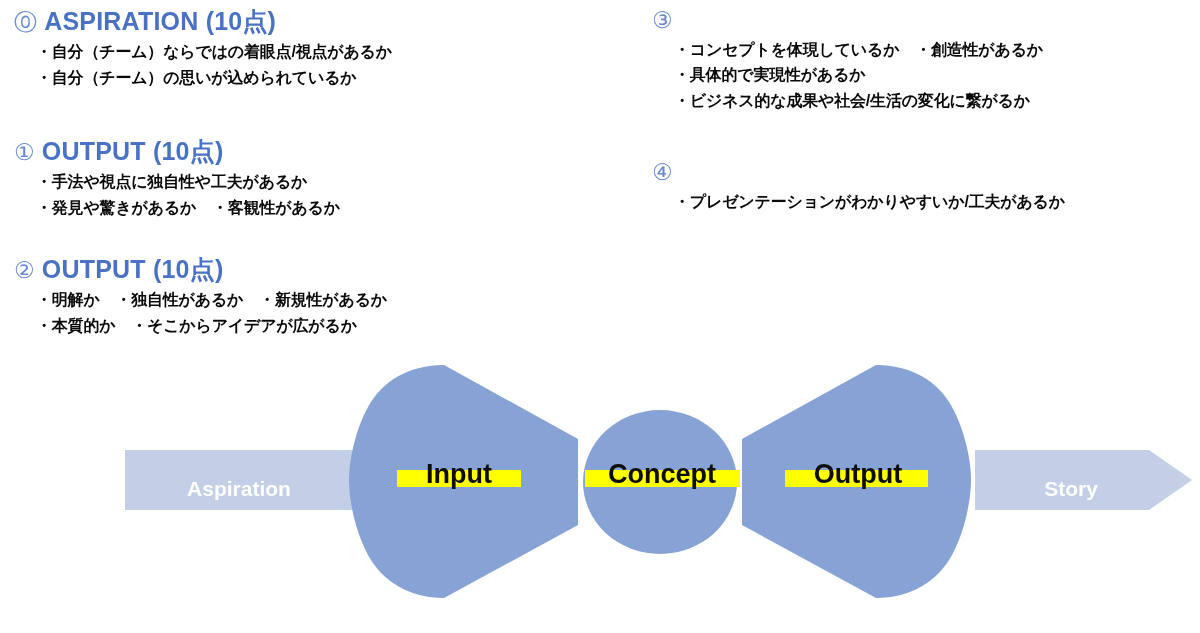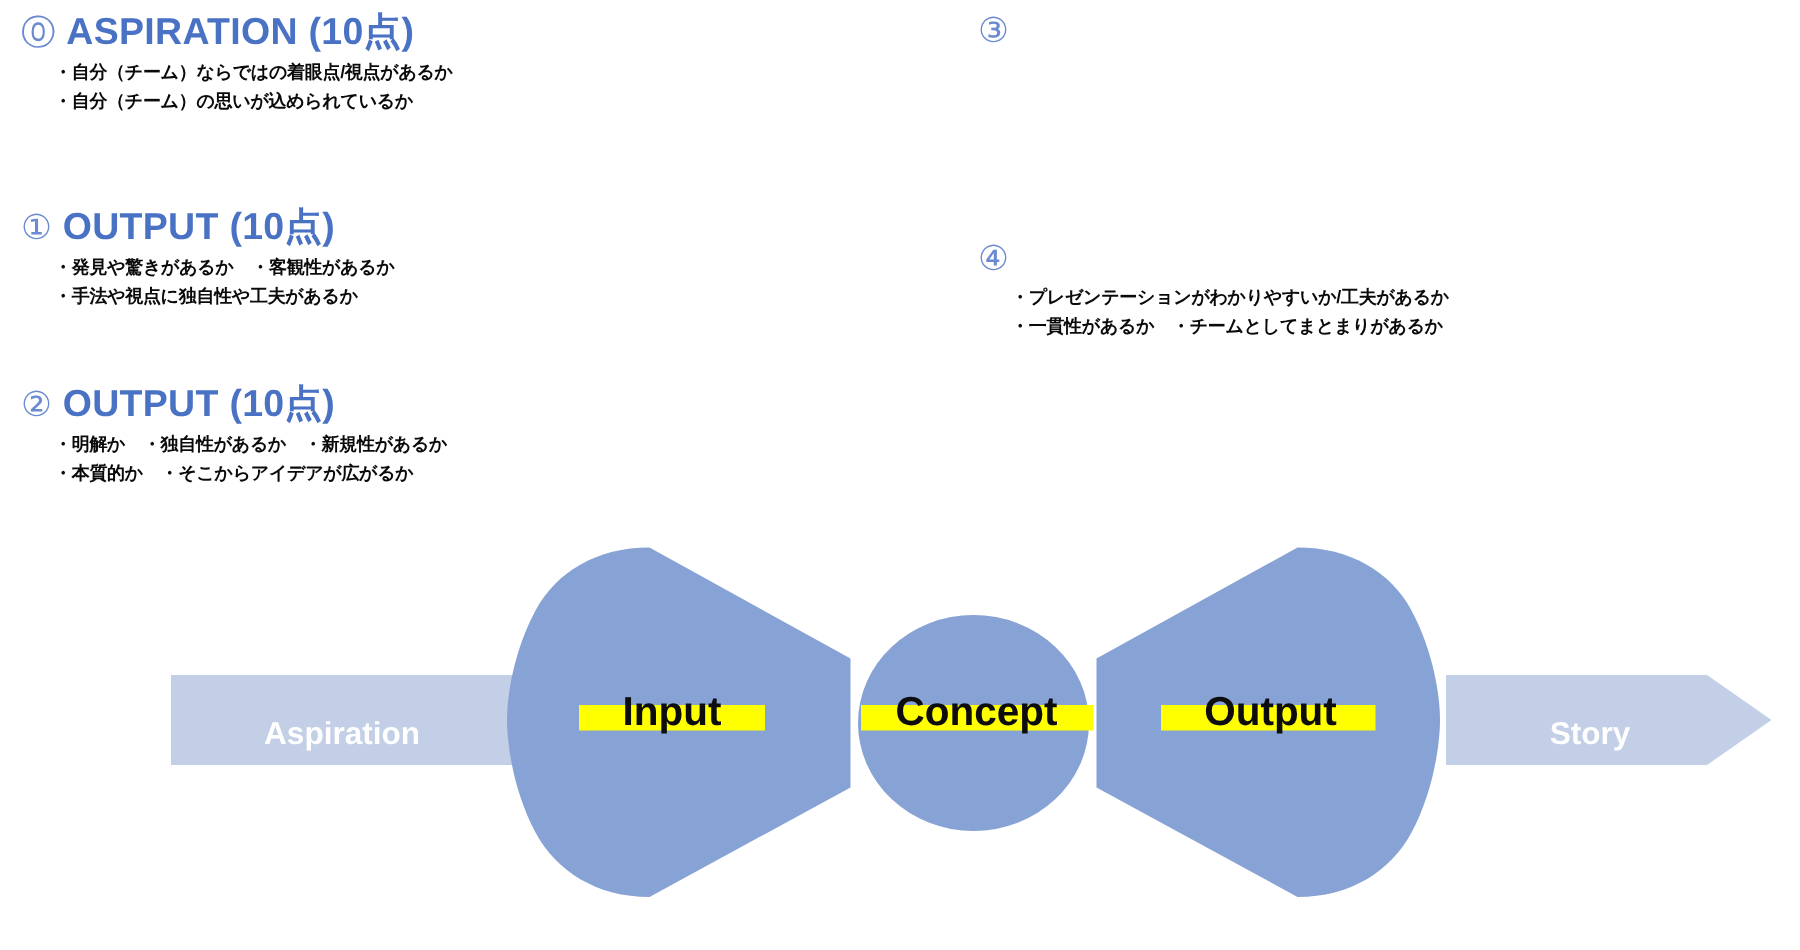--- a/index.html
+++ b/index.html
@@ -45,39 +45,39 @@
   }
   .crit-title {
     text-underline-offset: 3px;
     text-decoration-thickness: 2px;
   }
   .crit-lines {
     margin-top: 5px;
     padding-left: 22px;
   }
   .crit-line {
-    font-size: 12px;
+    font-size: 16px;
     font-weight: bold;
     color: #0a0a0a;
     line-height: 1.58;
     white-space: nowrap;
     letter-spacing: -0.2px;
   }
 
   
   #block-aspiration { left: 14px;  top: 8px;  }
   #block-input      { left: 14px;  top: 138px; }
   #block-concept    { left: 14px;  top: 256px; }
   #block-output     { left: 652px; top: 8px;  }
   #block-story      { left: 652px; top: 160px; }
 
   
   .diagram {
     position: absolute;
-    left: 1px;
+    left: 12px;
     top: 355px;
     width: 1124px;
     height: 278px;
   }
   .diagram svg {
     display: block;
   }
   .shape-label {
     font-family: "Liberation Sans", "DejaVu Sans", sans-serif;
     font-weight: bold;
@@ -106,49 +106,53 @@
       <div class="crit-line">・自分（チーム）の思いが込められているか</div>
     </div>
   </div>
 
   <div class="crit-block" id="block-input">
     <div class="crit-head">
       <span class="crit-num">①</span>
       <span class="crit-title">OUTPUT (10点)</span>
     </div>
     <div class="crit-lines">
+      <div class="crit-line">・手法や視点に独自性や工夫があるか</div>
       <div class="crit-line">・発見や驚きがあるか　・客観性があるか</div>
-      <div class="crit-line">・手法や視点に独自性や工夫があるか</div>
     </div>
   </div>
 
   <div class="crit-block" id="block-concept">
     <div class="crit-head">
       <span class="crit-num">②</span>
       <span class="crit-title">OUTPUT (10点)</span>
     </div>
     <div class="crit-lines">
       <div class="crit-line">・明解か　・独自性があるか　・新規性があるか</div>
       <div class="crit-line">・本質的か　・そこからアイデアが広がるか</div>
     </div>
   </div>
 
   <div class="crit-block" id="block-output">
     <div class="crit-head">
       <span class="crit-num">③</span>
     </div>
+    <div class="crit-lines">
+      <div class="crit-line">・コンセプトを体現しているか　・創造性があるか</div>
+      <div class="crit-line">・具体的で実現性があるか</div>
+      <div class="crit-line">・ビジネス的な成果や社会/生活の変化に繋がるか</div>
+    </div>
   </div>
 
   <div class="crit-block" id="block-story">
     <div class="crit-head">
       <span class="crit-num">④</span>
     </div>
     <div class="crit-lines">
       <div class="crit-line">・プレゼンテーションがわかりやすいか/工夫があるか</div>
-      <div class="crit-line">・一貫性があるか　・チームとしてまとまりがあるか</div>
     </div>
   </div>
 
 </div>
 
 <div class="diagram">
   <svg width="1200" height="278" viewBox="0 0 1200 278" xmlns="http://www.w3.org/2000/svg">
 
     <g>
       <rect x="113" y="95" width="229" height="60" fill="#c3cfe7"></rect>

